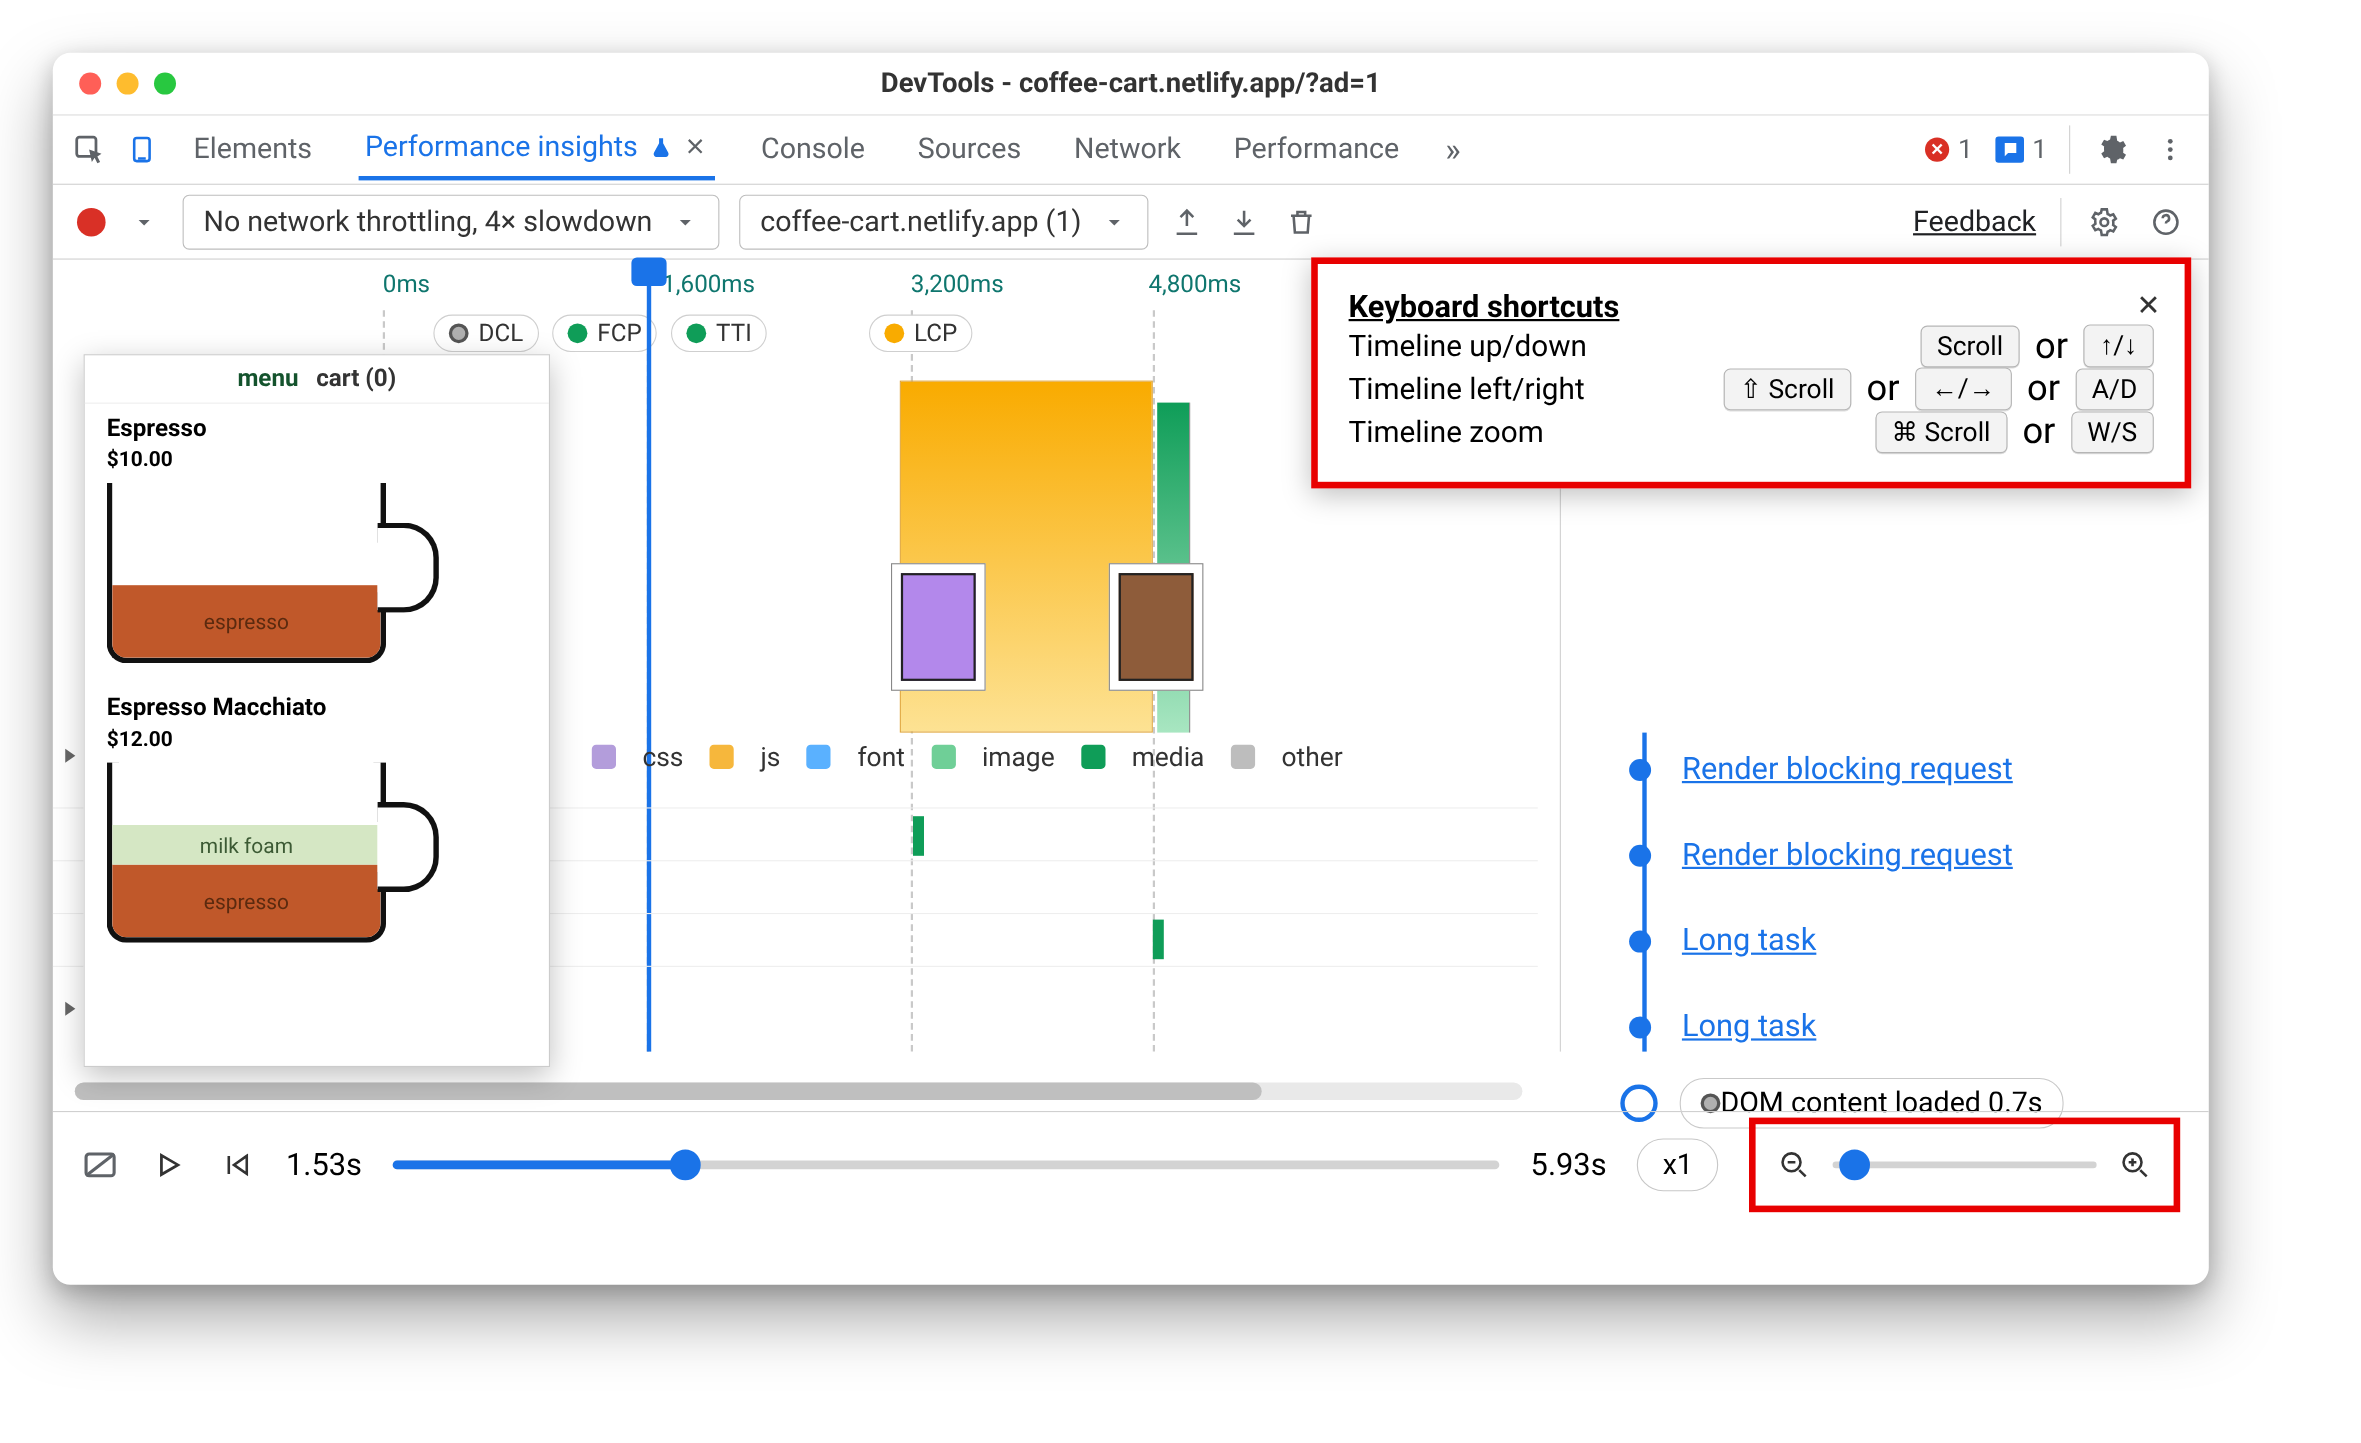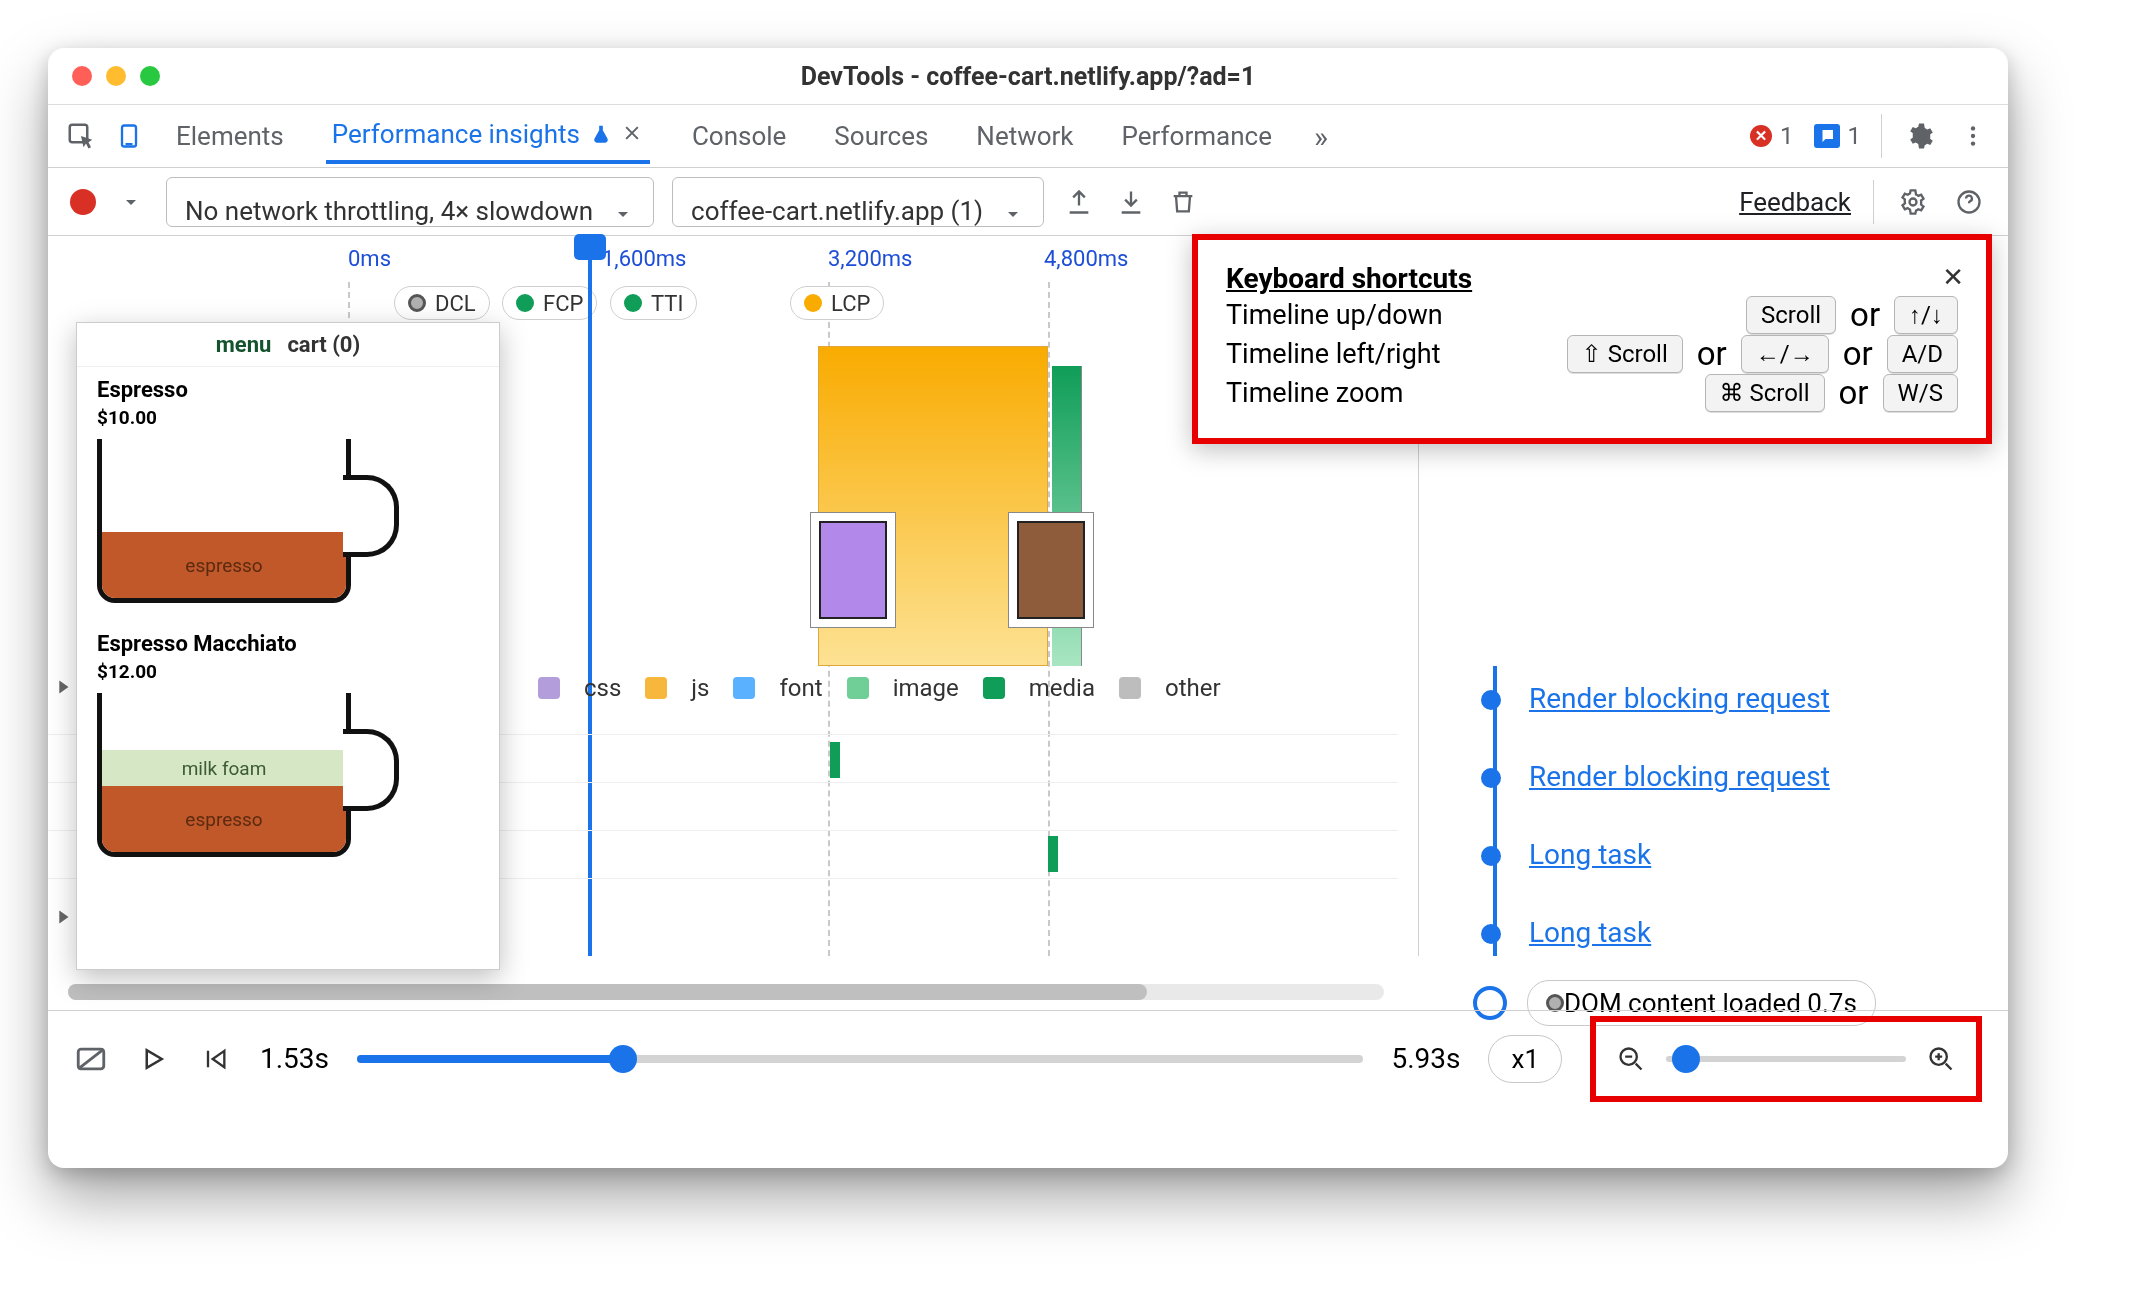--- a/index.html
+++ b/index.html
@@ -26,29 +26,29 @@
   .tab.active { color:#1a73e8; border-bottom:4px solid #1a73e8; }
   .tab .flask, .tab .close { width:22px; height:22px; color:#1a73e8; }
   .tabs .right { margin-left:auto; display:flex; align-items:center; gap:20px; color:#5f6368; }
   .count-badge { display:flex; align-items:center; gap:8px; font-size:24px; }
   .err-dot{ width:22px;height:22px;border-radius:50%; background:#d93025; color:#fff; display:flex;align-items:center;justify-content:center; font-size:15px; font-weight:700;}
   .info-sq{ width:26px;height:24px; background:#1a73e8; color:#fff; display:flex;align-items:center;justify-content:center; border-radius:3px;}
 
   
   .toolbar { height:68px; border-bottom:1px solid #d0d0d0; display:flex; align-items:center; gap:18px; padding:0 22px; }
   .record-dot { width:26px;height:26px;border-radius:50%; background:#d93026; }
-  .select { height:50px; border:1px solid #bdbdbd; border-radius:6px; display:flex; align-items:flex-end; gap:18px; padding:0 18px; font-size:26px; color:#333; }
+  .select { height:50px; border:1px solid #bdbdbd; border-radius:6px; display:flex; align-items:center; gap:18px; padding:0 18px; font-size:26px; color:#333; }
   .toolbar .right { margin-left:auto; display:flex; align-items:center; gap:22px;}
   .feedback { text-decoration: underline; font-size:26px; color:#202124;}
   .icon-btn { width:34px;height:34px; color:#5f6368; display:flex;align-items:center;justify-content:center;}
   .divider-v { width:1px; height:44px; background:#d0d0d0; }
 
   
   .content { position:relative; height: 870px; }
-  .ruler { position:absolute; left:0; right:0; top:0; height:46px; font-size:22px; color:#1d4ed8; }
+  .ruler { position:absolute; left:0; right:0; top:0; height:46px; font-size:22px; color:#0f766e; }
   .tick { position:absolute; top:10px; }
   .vline { position:absolute; top:46px; bottom:150px; width:0; border-left:2px dashed #c9c9c9; }
   .playhead { position:absolute; top:0; bottom:150px; left:540px; width:4px; background:#1a73e8; }
   .playhead .cap { position:absolute; top:-2px; left:-14px; width:32px; height:26px; background:#1a73e8; border-radius:5px; }
   .markers { position:absolute; left:0; right:0; top:48px; height:40px;text-align:right; }
   .pill { position:absolute; top:2px; height:34px; background:#fff; border:1px solid #cfcfcf; border-radius:18px; display:flex; align-items:center; gap:9px; padding:0 13px; font-size:22px; color:#333;}
   .dot { width:18px;height:18px;border-radius:50%; }
   .d-grey{background:#b0b0b0;border:3px solid #555;} .d-green{background:#0f9d58;} .d-or{background:#f9ab00;}
 
   .wave { position:absolute; left:770px; top:110px; width:230px; height:320px;

